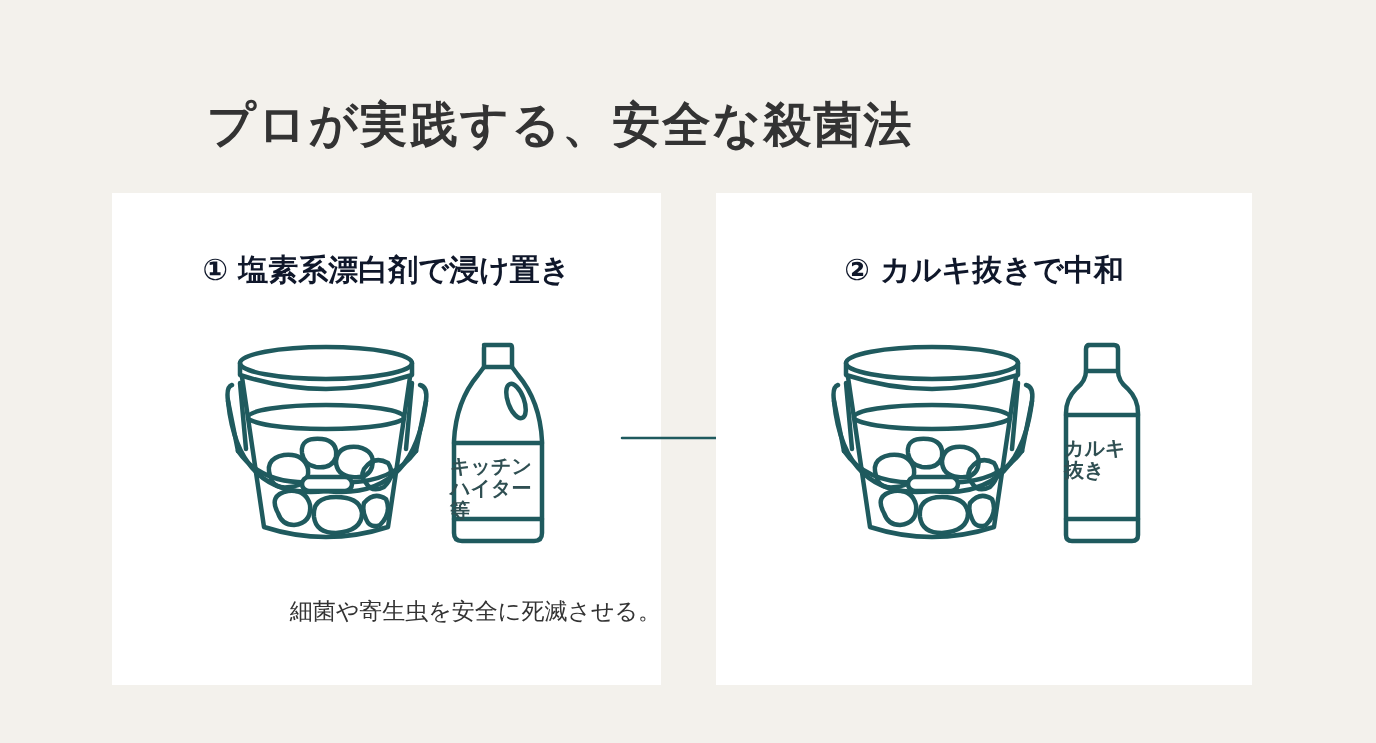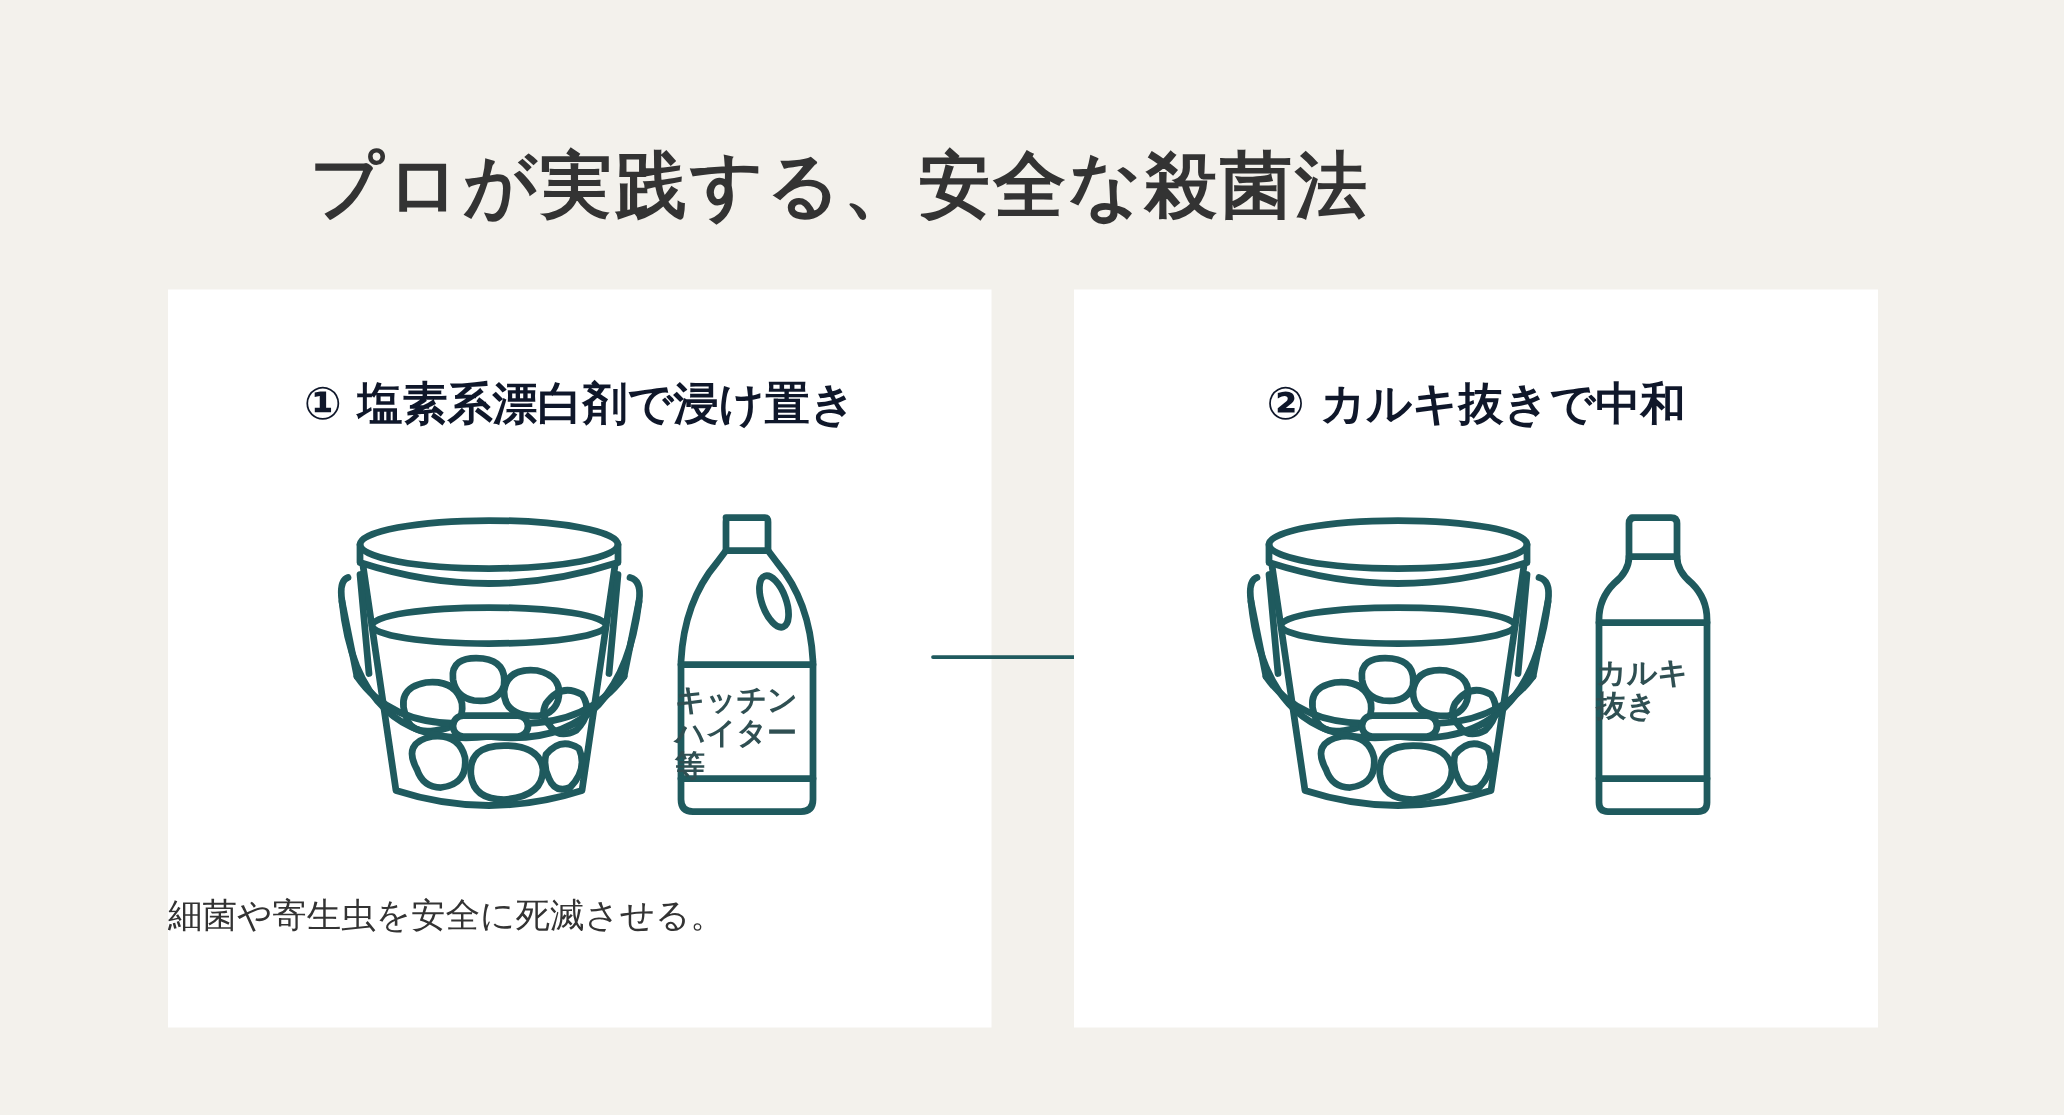--- a/index.html
+++ b/index.html
@@ -18,21 +18,21 @@
   .card {
     position: absolute; top: 193px; height: 492px; background: #ffffff;
   }
   .card-1 { left: 112px; width: 549px; }
   .card-2 { left: 716px; width: 536px; }
   .card-heading {
     position: absolute; left: 0; top: 55px; width: 100%; text-align: center;
     font-size: 30px; font-weight: bold; color: #0f172a; line-height: 44px;
   }
   .card-desc {
-    position: absolute; left: 0; top: 400px; width: 100%; text-align: left;
+    position: absolute; left: 0; top: 400px; width: 100%; text-align: right;
     font-size: 23px; color: #333333; line-height: 36px;
   }
   .illustration { position: absolute; left: 0; top: 140px; width: 100%; height: 230px; }
   .illustration svg { position: absolute; }
   .bottle-label {
     position: absolute; color: #2f4f52; font-weight: bold;
     font-size: 20px; line-height: 22px;
   }
   .bottle-label span { display: block; }
   .arrow { position: absolute; left: 620px; top: 418px; width: 140px; height: 40px; }

